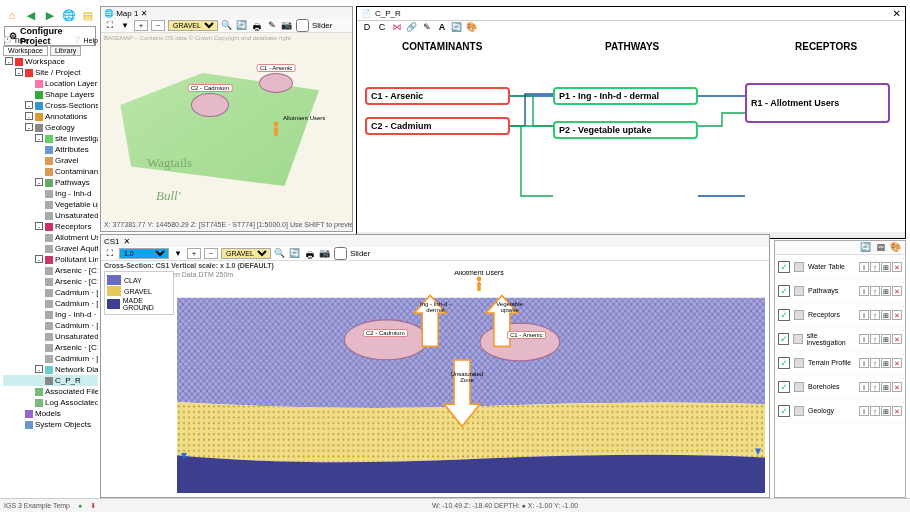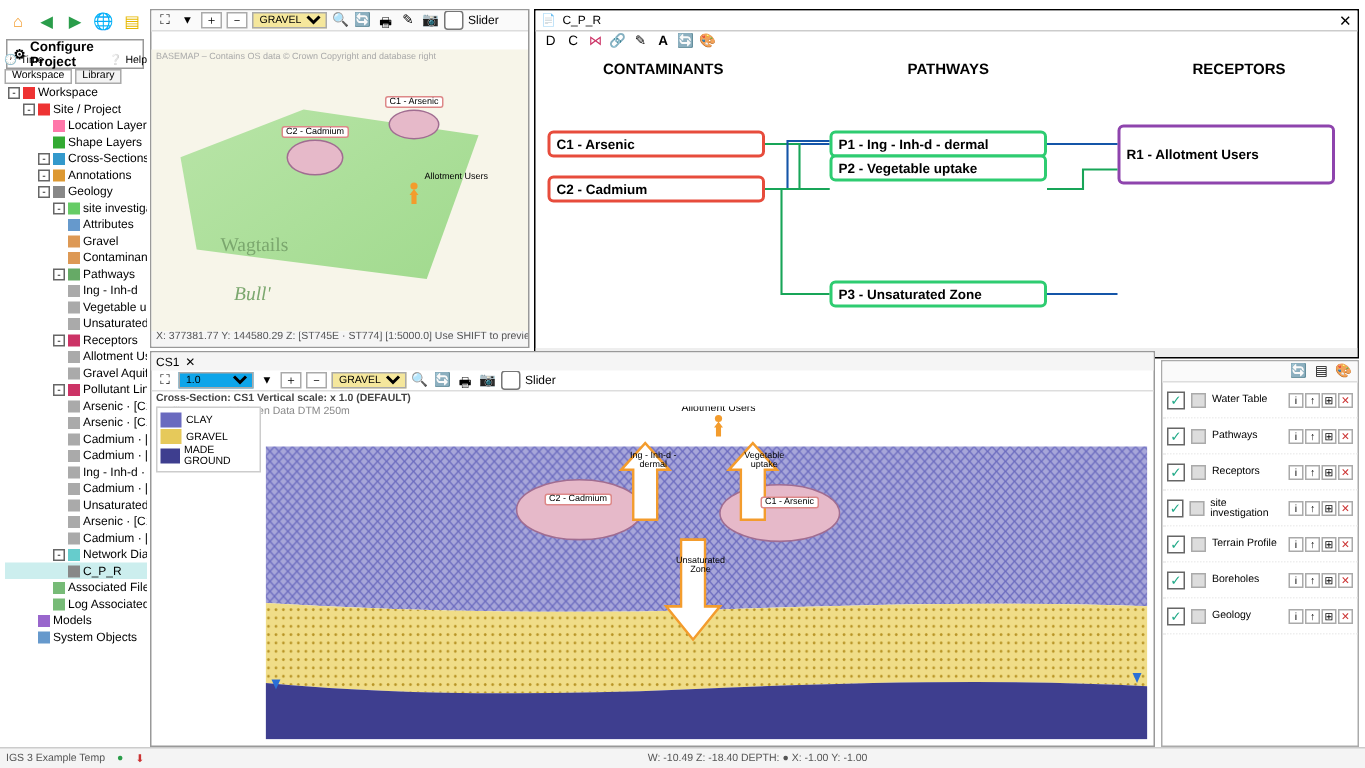--- a/index.html
+++ b/index.html
@@ -140,20 +140,23 @@
     <div class="nd lv3"><span style="display:inline-block;width:10px"></span><span class="ic" style="background:#aaa"></span><span>Cadmium · [C2</span></div>
     <div class="nd lv3"><span class="exp">-</span><span class="ic" style="background:#6cc"></span><span>Network Diagr</span></div>
     <div class="nd lv3 sel"><span style="display:inline-block;width:10px"></span><span class="ic" style="background:#888"></span><span>C_P_R</span></div>
     <div class="nd lv2"><span style="display:inline-block;width:10px"></span><span class="ic" style="background:#7b7"></span><span>Associated Files</span></div>
     <div class="nd lv2"><span style="display:inline-block;width:10px"></span><span class="ic" style="background:#7b7"></span><span>Log Associated</span></div>
     <div class="nd lv1"><span style="display:inline-block;width:10px"></span><span class="ic" style="background:#96c"></span><span>Models</span></div>
     <div class="nd lv1"><span style="display:inline-block;width:10px"></span><span class="ic" style="background:#69c"></span><span>System Objects</span></div>
   </div>
 
 <div class="mappane">
+  <div class="tabrow">
+    <span>🌐 <span>Map 1</span> ✕</span>
+  </div>
   <div class="tb">
     <span class="tbicon">⛶</span>
     <span class="tbicon">▾</span>
     <span class="smallbtn">＋</span>
     <span class="smallbtn">－</span>
     <select class="sel-input"><option>GRAVEL</option></select>
     <span class="tbicon">🔍</span>
     <span class="tbicon">🔄</span>
     <span class="tbicon">🖶</span>
     <span class="tbicon">✎</span>
@@ -201,22 +204,21 @@
   </div>
   <div class="canvas">
     <div class="colh" style="left:45px">CONTAMINANTS</div>
     <div class="colh" style="left:248px">PATHWAYS</div>
     <div class="colh" style="left:438px">RECEPTORS</div>
 
     <div class="cprbox" style="left:8px;top:52px;border-color:#e74c3c">C1 - Arsenic</div>
     <div class="cprbox" style="left:8px;top:82px;border-color:#e74c3c">C2 - Cadmium</div>
 
     <div class="cprbox" style="left:196px;top:52px;border-color:#2ecc71">P1 - Ing - Inh-d - dermal</div>
-    <div class="cprbox" style="left:196px;top:68px;border-color:#2ecc71">P2 - Vegetable uptake</div>
-    <div class="cprbox" style="left:196px;top:152px;border-color:#2ecc71">P3 - Unsaturated Zone</div>
+    <div class="cprbox" style="left:196px;top:86px;border-color:#2ecc71">P2 - Vegetable uptake</div>
 
     <div class="cprbox" style="left:388px;top:48px;border-color:#8e44ad;height:40px">R1 - Allotment Users</div>
 
     <svg style="position:absolute;left:0;top:0;width:100%;height:100%;pointer-events:none">
       <g fill="none" stroke-width="1.4">
         <path d="M153 61 H196" stroke="#1455a8"></path>
         <path d="M153 61 L176 61 L176 91 H196" stroke="#18a558"></path>
         <path d="M153 91 L168 91 L168 59 H196" stroke="#1455a8"></path>
         <path d="M153 91 H196" stroke="#18a558"></path>
         <path d="M153 91 L164 91 L164 161 H196" stroke="#18a558"></path>

